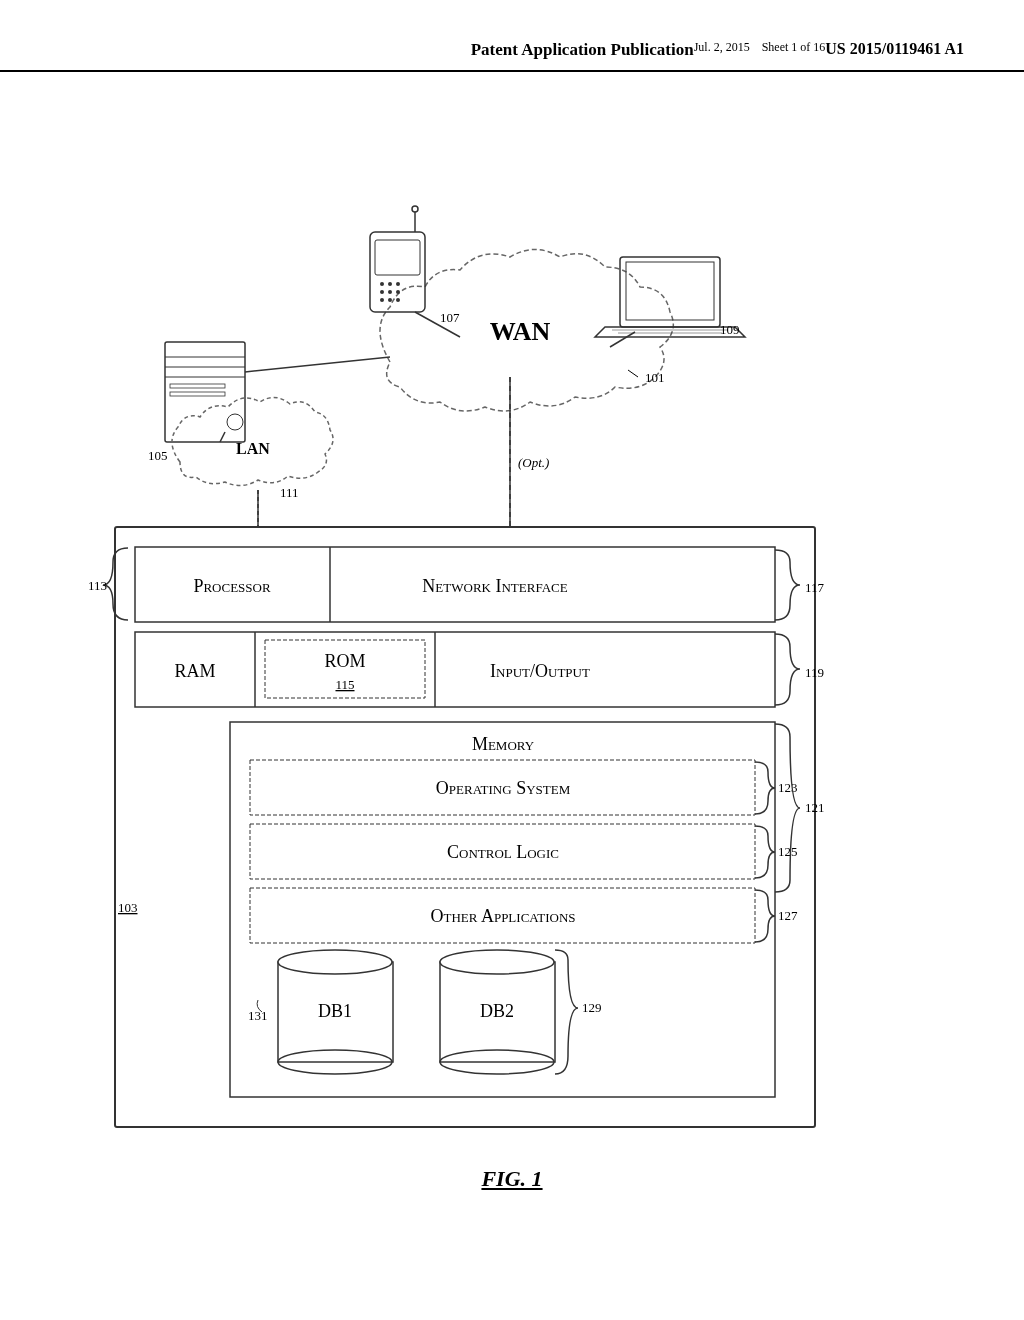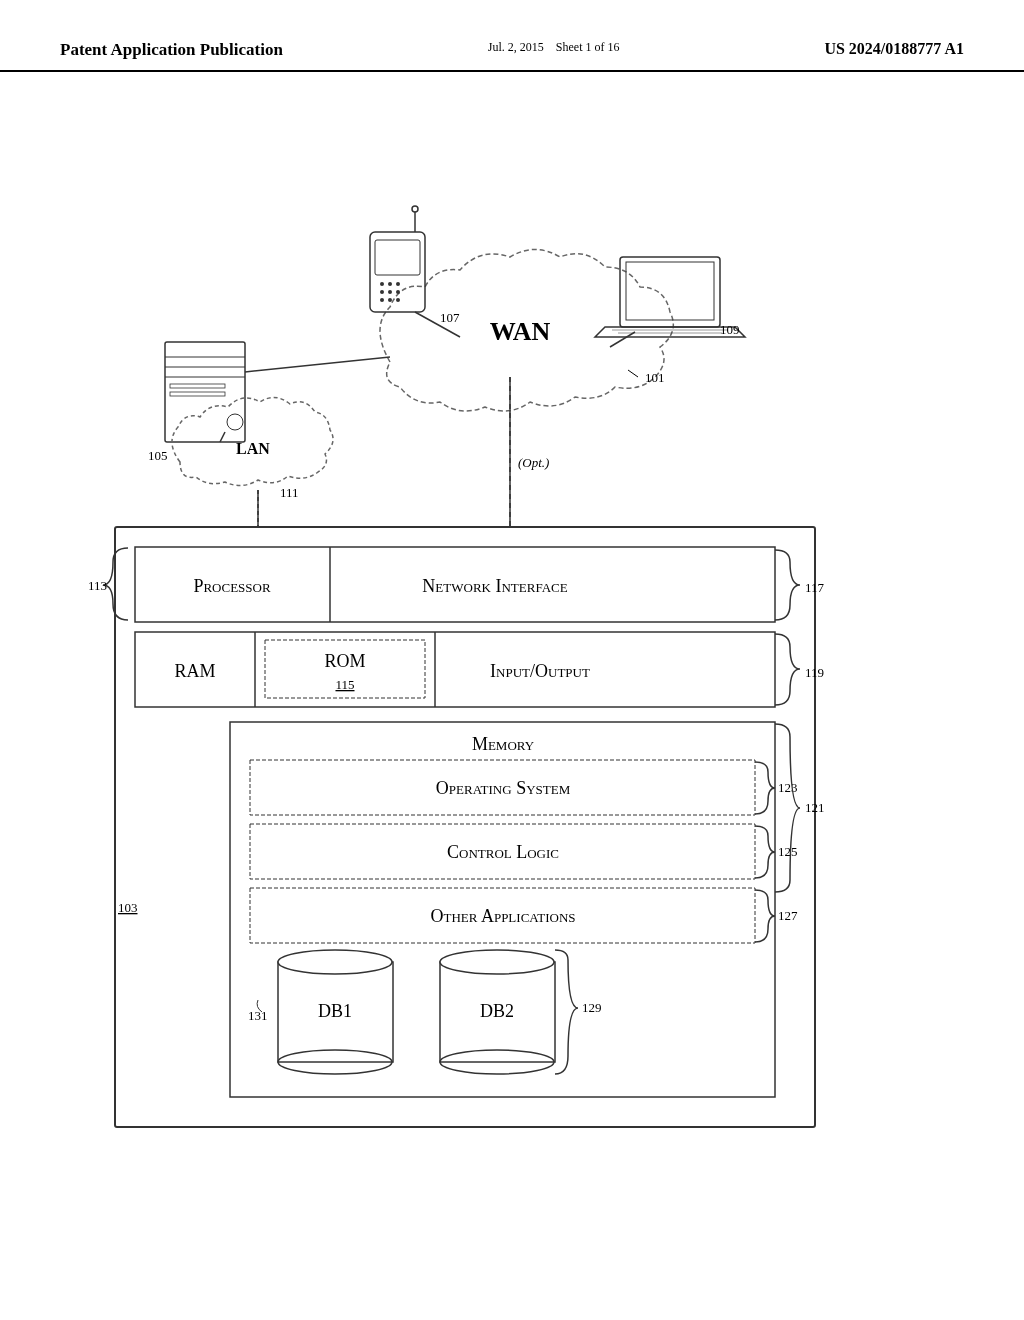--- a/index.html
+++ b/index.html
@@ -8,21 +8,21 @@
       height: 1320px;
       background: #fff;
       font-family: 'Times New Roman', Times, serif;
       position: relative;
       overflow: hidden;
     }
 
     
     .header {
       display: flex;
-      justify-content: space-between;
+      justify-content: flex-end;
       align-items: flex-start;
       padding: 40px 60px 0 60px;
       border-bottom: 2px solid #000;
       padding-bottom: 10px;
     }
     .header-left {
       font-size: 17px;
       font-weight: bold;
     }
     .header-center {
@@ -62,21 +62,21 @@
   </style>
 </head>
 <body>
 
 <div class="header">
   <div class="header-left">Patent Application Publication</div>
   <div class="header-center">
     <span>Jul. 2, 2015</span>&nbsp;&nbsp;&nbsp;
     <span>Sheet 1 of 16</span>
   </div>
-  <div class="header-right">US 2024/0188777 A1</div>
+  <div class="header-right">US 2015/0119461 A1</div>
 </div>
 
 <div class="diagram-area">
   <svg class="main-diagram" viewBox="0 0 1024 1200" xmlns="http://www.w3.org/2000/svg">
 
     <defs>
       <style>
         text { font-family: 'Times New Roman', Times, serif; }
         .ref { font-size: 13px; }
         .label-sm { font-size: 13px; }
@@ -254,13 +254,14 @@
 
     <path d="M555,878 Q568,878 568,888 Q568,936 578,936 Q568,936 568,984 Q568,1002 555,1002" fill="none" stroke="#333" stroke-width="1.5"></path>
     <text x="582" y="940" class="ref">129</text>
 
     <line x1="510" y1="455" x2="510" y2="305" stroke="#333" stroke-width="1.5"></line>
 
     <line x1="258" y1="455" x2="258" y2="418" stroke="#333" stroke-width="1.5"></line>
 
   </svg>
 
+  <div class="fig-label">FIG. 1</div>
 </div>
 
 </body></html>

